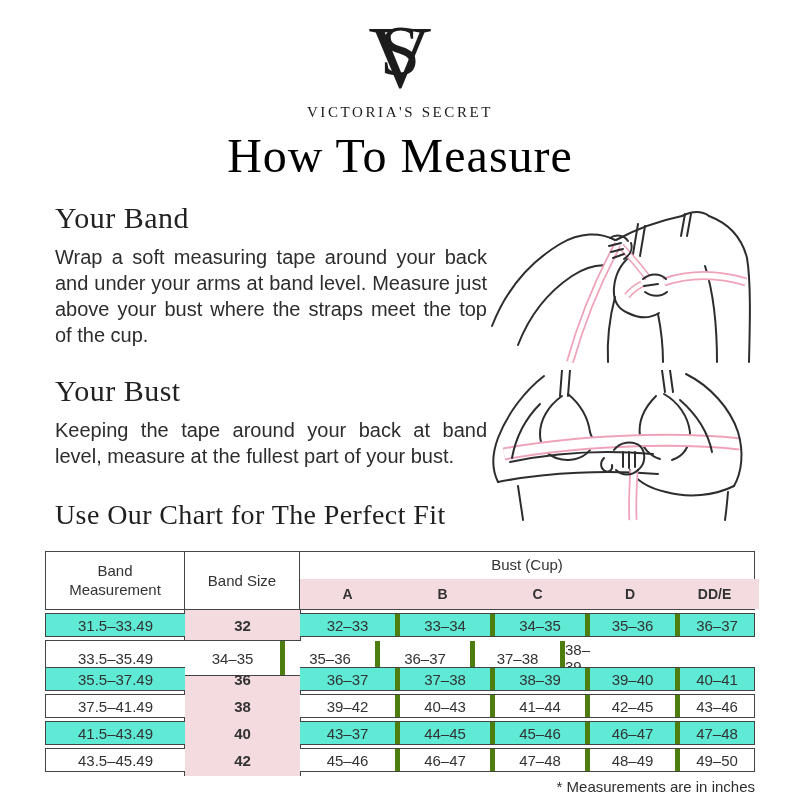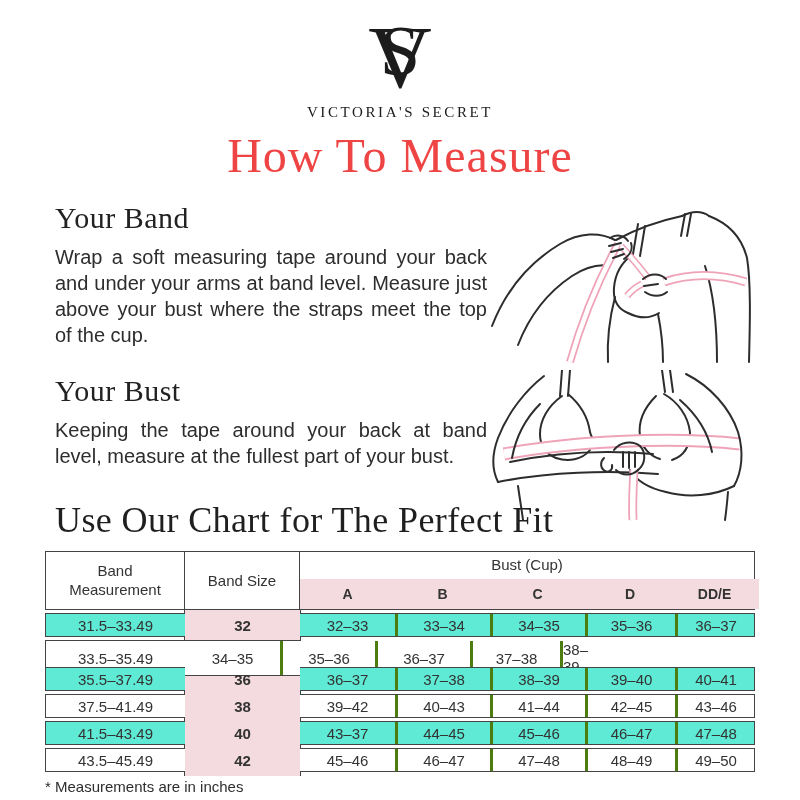--- a/index.html
+++ b/index.html
@@ -9,25 +9,25 @@
   
   .logo-block { position:absolute; top:12px; left:0; right:0; text-align:center; }
   .monogram { display:block; margin:0 auto; }
   .monogram text { font-family:"Liberation Serif", serif; fill:#1c1c1c; }
   .wordmark { font-family:"Liberation Serif", serif; font-size:15px; letter-spacing:2.6px;
               color:#1c1c1c; margin-top:14px; }
 
   
   .page-title { position:absolute; top:128px; left:0; right:0; text-align:center;
                 font-family:"Liberation Serif", serif; font-weight:400; font-size:48px;
-                letter-spacing:1px; color:#ef4444; }
+                letter-spacing:1px; color:#000000; }
   .sec-heading { font-family:"Liberation Serif", serif; font-weight:400; font-size:30px;
                  color:#222; letter-spacing:.5px; margin-bottom:9px; }
   .chart-heading { position:absolute; left:55px; top:499px; font-family:"Liberation Serif", serif;
-                   font-weight:400; font-size:36px; color:#1f1f1f; letter-spacing:.4px; }
+                   font-weight:400; font-size:28px; color:#1f1f1f; letter-spacing:.4px; }
 
   
   .sec-text { position:absolute; left:55px; width:432px; }
   .sec-band { top:201px; } .sec-bust { top:374px; }
   .sec-body { font-size:20px; line-height:26px; text-align:justify; color:#2d2d2d; }
   .illo { position:absolute; left:488px; }
   .illo-band { top:202px; } .illo-bust { top:370px; }
 
   
   .size-table { position:absolute; left:45px; top:551px; width:710px; font-size:15px; color:#333; }
@@ -48,25 +48,25 @@
   .hcup-letters::after { content:""; position:absolute; right:-5px; top:0; bottom:0; width:5px;
                          background:#f3dbdf; }
   .cupL { display:flex; align-items:center; justify-content:center; }
   .t-row { position:relative; display:grid; grid-template-columns:140px 115px 1fr;
            height:24px; margin-bottom:3px; }
   .meas { border:1px solid #444; border-right:none; display:flex; align-items:center;
           justify-content:center; }
   .band { display:flex; align-items:center; justify-content:center; font-weight:bold; }
   .cup-group { display:grid; grid-template-columns:95px 95px 95px 90px 1fr;
                border:1px solid #444; border-left:none; }
-  .ccell { display:flex; align-items:center; justify-content:center; border-left:3px solid #4d7c0f; }
+  .ccell { display:flex; align-items:center; justify-content:center; border-left:5px solid #4d7c0f; }
   .ccell:first-child { border-left:none; }
   .row-odd .meas, .row-odd .ccell { background:#5eead4; }
   .row-even .meas, .row-even .ccell { background:#fff; }
-  .footnote { position:absolute; left:45px; top:778px; width:710px; text-align:left;
+  .footnote { position:absolute; left:45px; top:778px; width:710px; text-align:right;
               font-size:15px; color:#2e2e2e; }
 
   
   .ln { fill:none; stroke:#2d2d2d; stroke-width:2; stroke-linecap:round; stroke-linejoin:round; }
   .tapeO { fill:none; stroke:#efa3b8; stroke-linecap:butt; }
   .tapeI { fill:none; stroke:#ffffff; stroke-linecap:butt; }
 </style>
 </head>
 <body>
 

